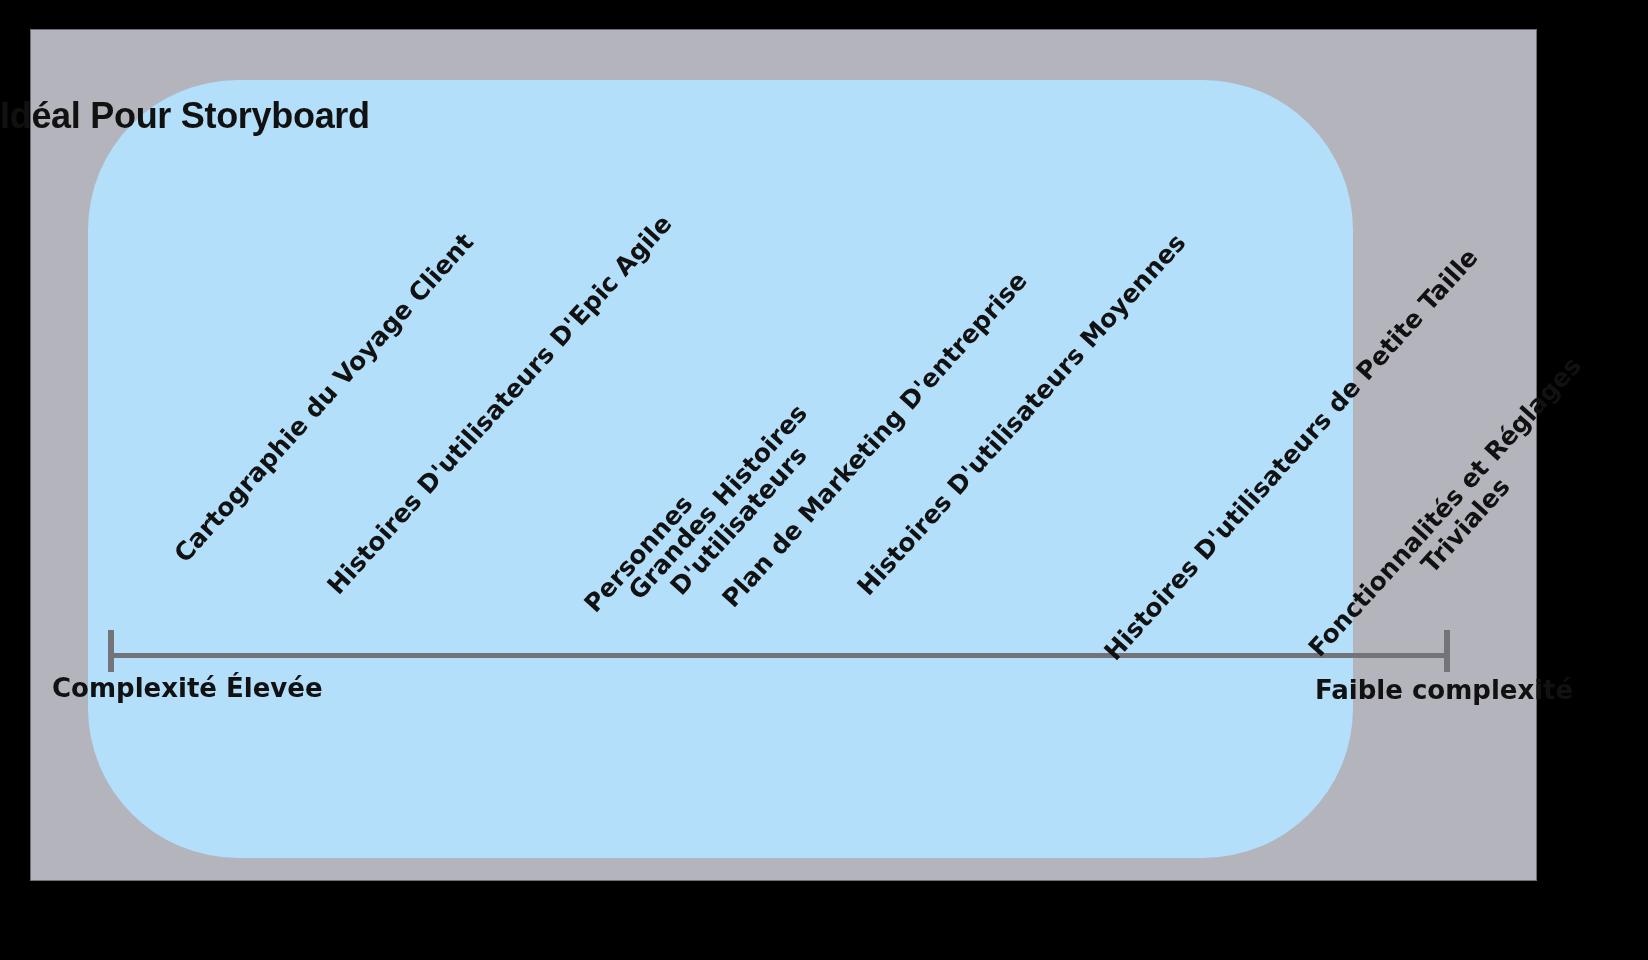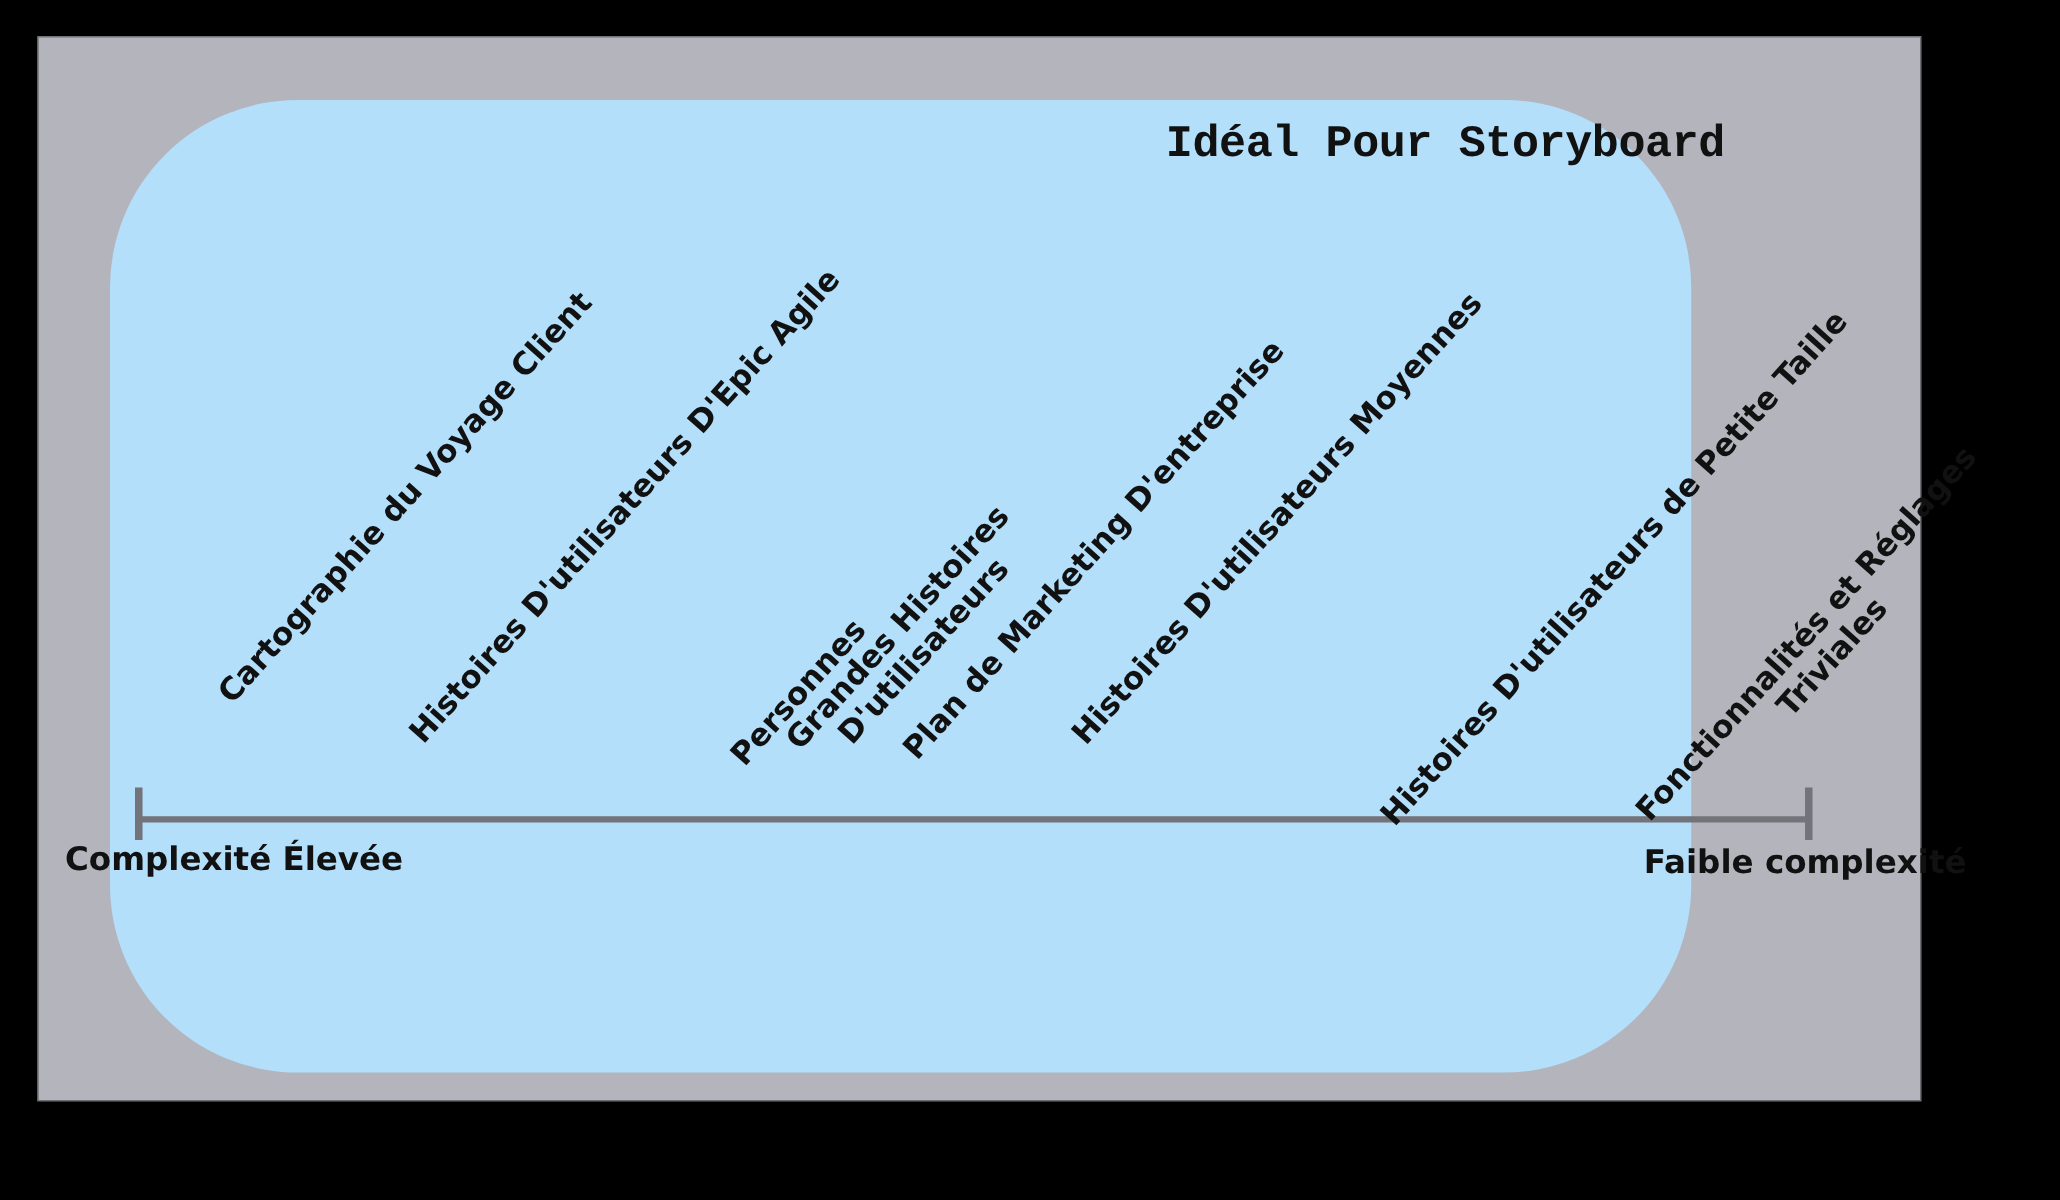--- a/index.html
+++ b/index.html
@@ -42,25 +42,25 @@
     height: 778px;
     background: #b3dffb;
     border-radius: 150px;
   }
 
   #chart-title {
     position: absolute;
     left: 0;
     top: 95px;
     width: 1380px;
-    text-align: right;
+    text-align: left;
     font-size: 36px;
     font-weight: bold;
     color: #111111;
-    font-family: Liberation Mono, monospace;
+    font-family: Liberation Sans, sans-serif;
     letter-spacing: -0.3px;
   }
 
   
   #axis-line {
     position: absolute;
     left: 110px;
     top: 653px;
     width: 1338px;
     height: 5px;

